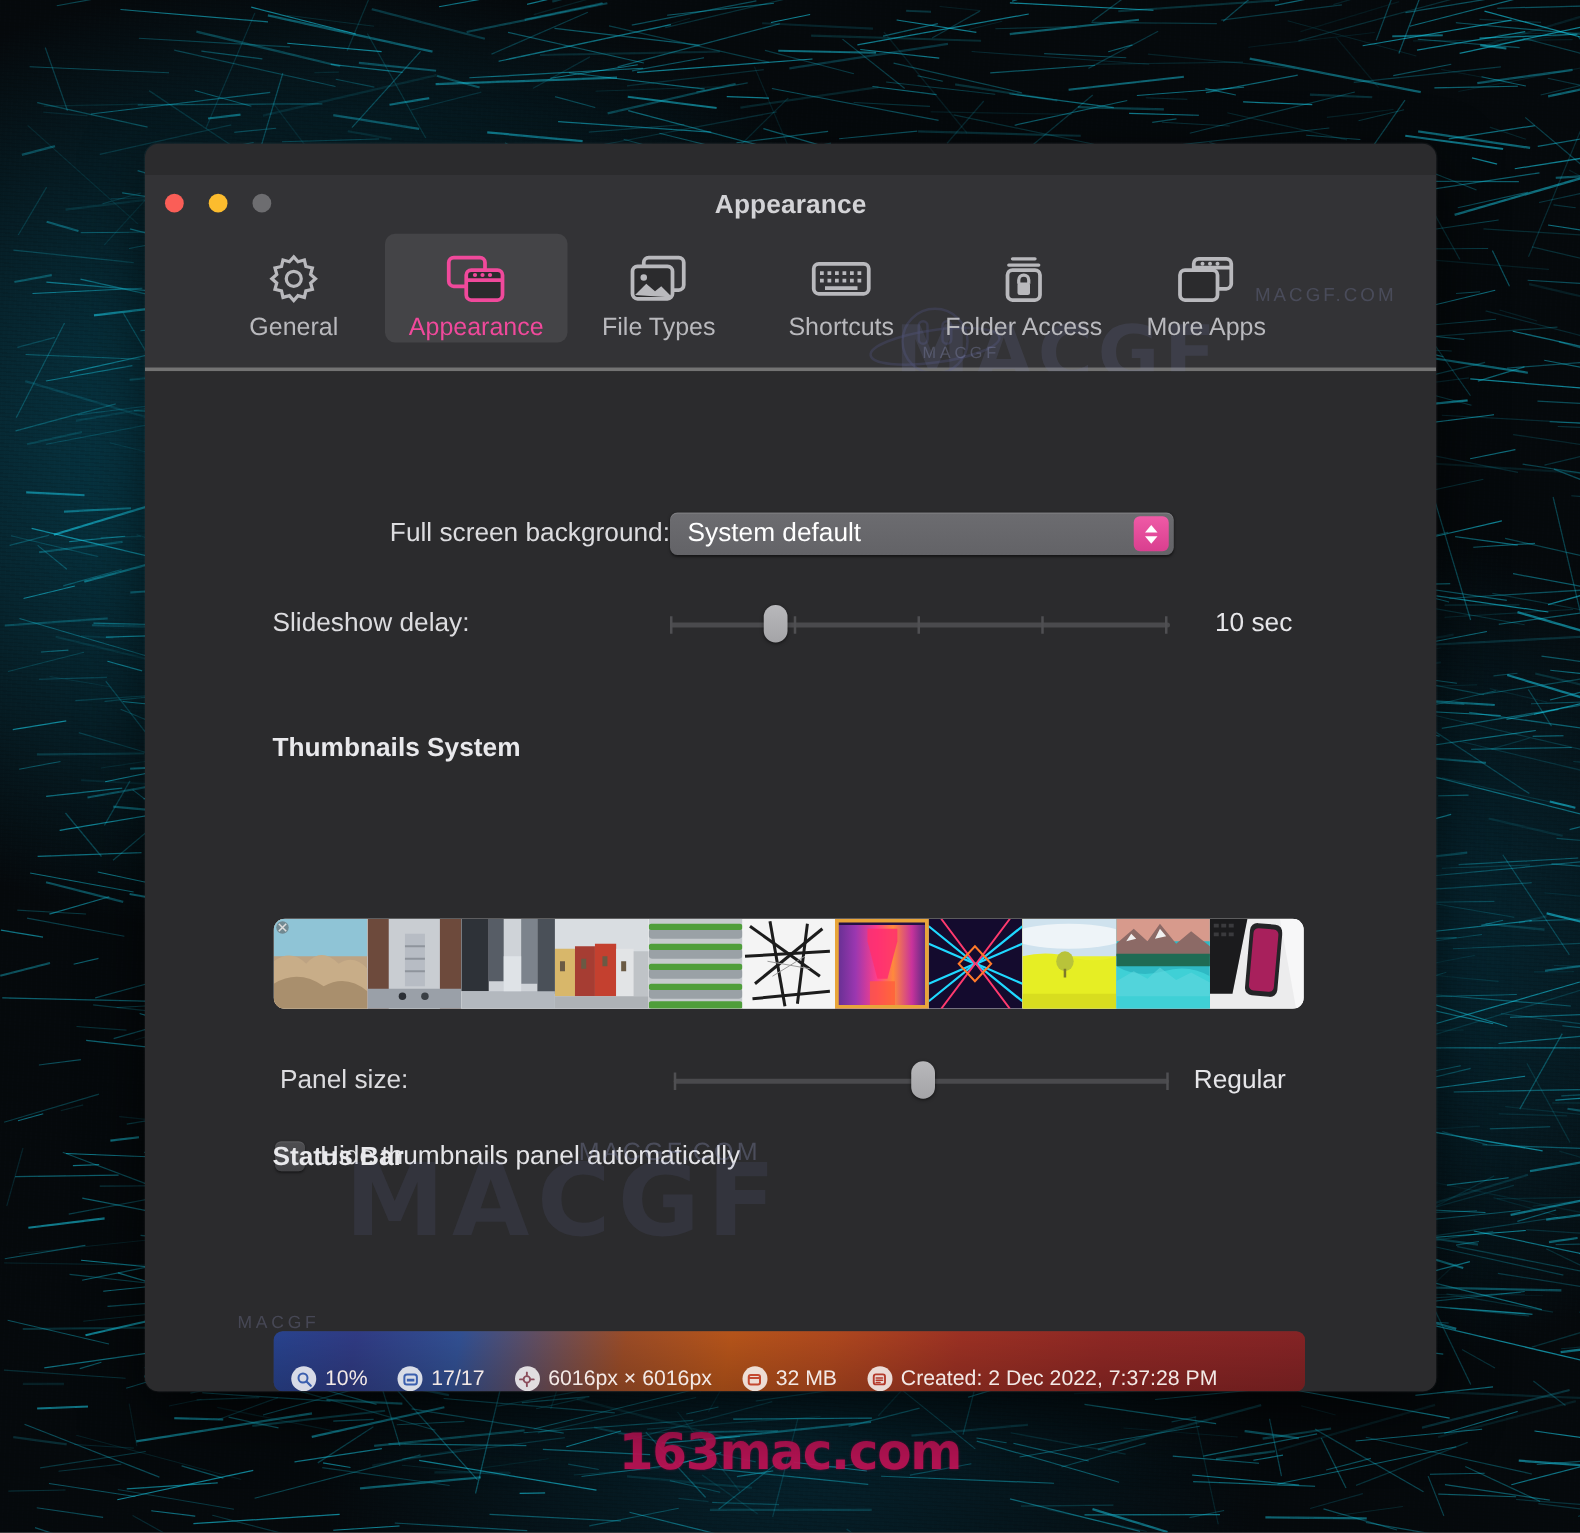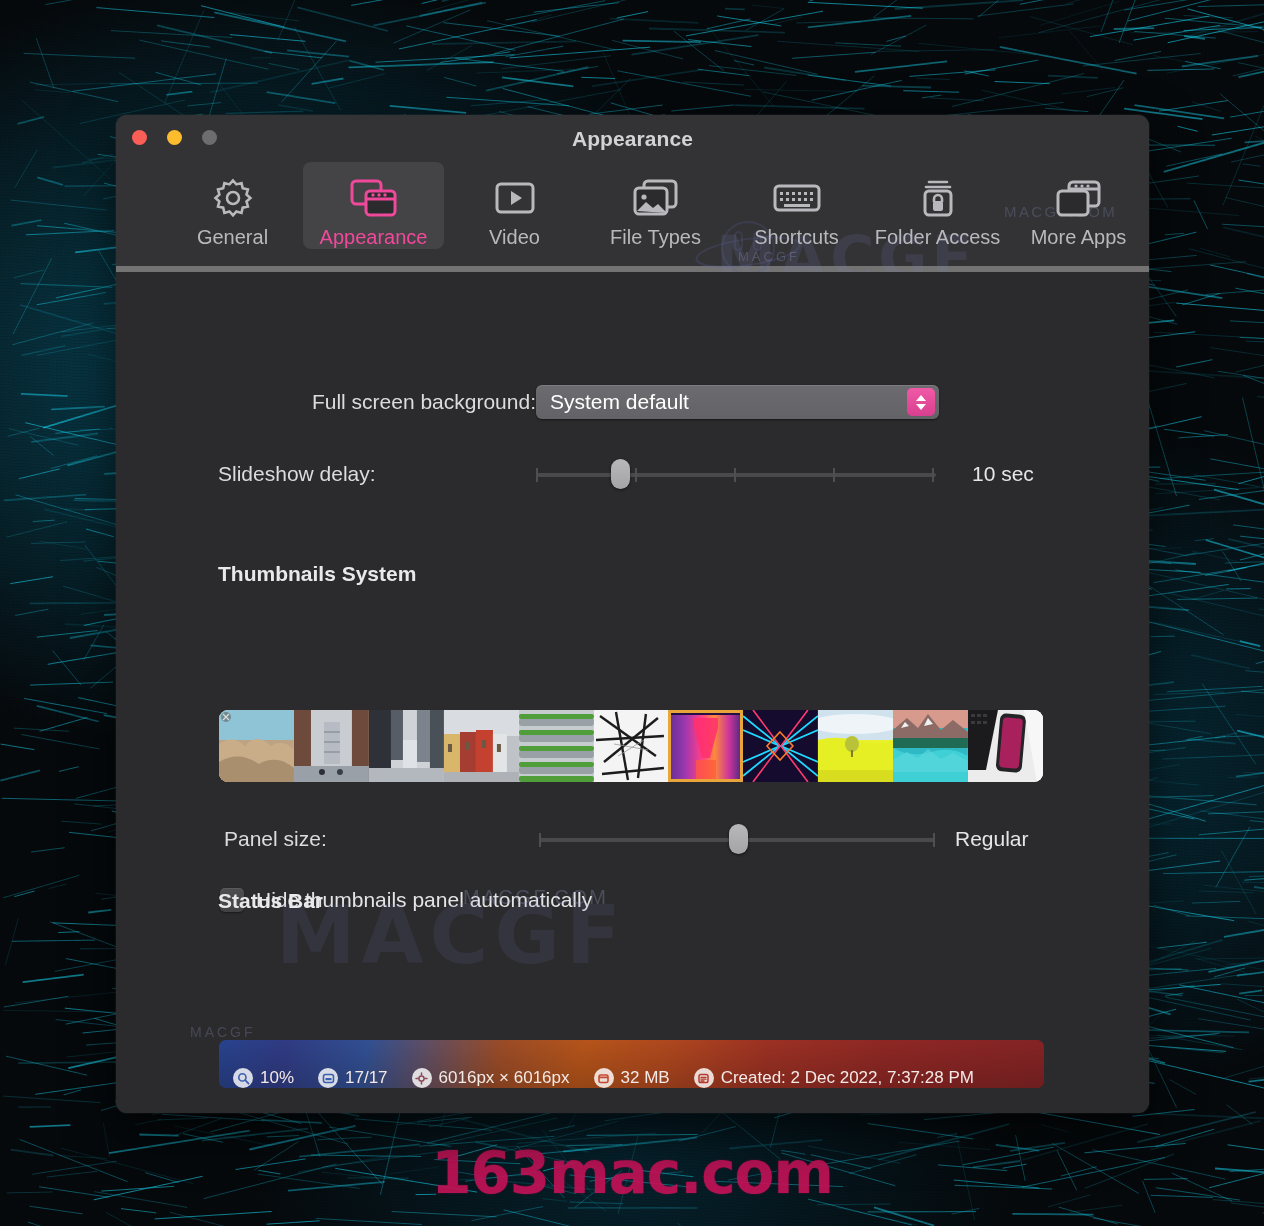--- a/index.html
+++ b/index.html
@@ -31,21 +31,21 @@
     mix-blend-mode: overlay;
     pointer-events: none;
   }
 
   
   #bottom-watermark {
     position: absolute;
     left: 0; right: 0; top: 1139px;
     text-align: center;
     font-family: "DejaVu Sans", sans-serif;
-    font-size: 58px;
+    font-size: 40px;
     font-weight: bold;
     color: #c21357;
     letter-spacing: -1px;
     opacity: 0.93;
     text-shadow: 0 0 2px rgba(200,0,80,0.5);
     pointer-events: none;
   }
 
   
   #window {
@@ -56,21 +56,22 @@
     border-radius: 11px;
     box-shadow: 0 18px 50px rgba(0,0,0,0.65), 0 0 0 1px rgba(255,255,255,0.055);
     overflow: hidden;
   }
 
   
   #titlebar-area {
     position: relative;
     height: 157px;
     background: #333336;
-    border-bottom: 6px solid #737373;
+    border-bottom: 3px solid #737373;
+    margin-top: 25px;
   }
   #traffic-lights {
     position: absolute; left: 16px; top: 15px;
     display: flex; gap: 20px;
   }
   .tl { width: 15px; height: 15px; border-radius: 50%; }
   .tl-close { background: #fa5e57; }
   .tl-min   { background: #fcbc2e; }
   .tl-zoom  { background: #6d6d70; }
 
@@ -2079,29 +2080,20 @@
               <path d="M17 23 h29"></path>
             </g>
             <circle cx="24" cy="19" r="1.7" fill="#f0499b"></circle>
             <circle cx="30" cy="19" r="1.7" fill="#f0499b"></circle>
             <circle cx="36" cy="19" r="1.7" fill="#f0499b"></circle>
           </svg>
         </div>
         <div class="tb-label">Appearance</div>
       </div>
 
-      <div class="tb-item">
-        <div class="tb-icon">
-          <svg width="48" height="40" viewBox="0 0 48 40">
-            <rect x="6" y="6" width="36" height="28" rx="4" fill="none" stroke="#b9b9bd" stroke-width="3"></rect>
-            <path d="M20 13 l11 7 -11 7 z" fill="#b9b9bd"></path>
-          </svg>
-        </div>
-        <div class="tb-label">Video</div>
-      </div>
 
       <div class="tb-item">
         <div class="tb-icon">
           <svg width="50" height="42" viewBox="0 0 50 42">
             <rect x="13" y="4" width="32" height="26" rx="4" fill="none" stroke="#b9b9bd" stroke-width="3"></rect>
             <rect x="4" y="11" width="32" height="26" rx="4" fill="#2b2b2d" stroke="#b9b9bd" stroke-width="3"></rect>
             <circle cx="13" cy="20" r="2.6" fill="#b9b9bd"></circle>
             <path d="M6 34 l9-9 7 6 5-4 9 9 z" fill="#b9b9bd"></path>
           </svg>
         </div>

